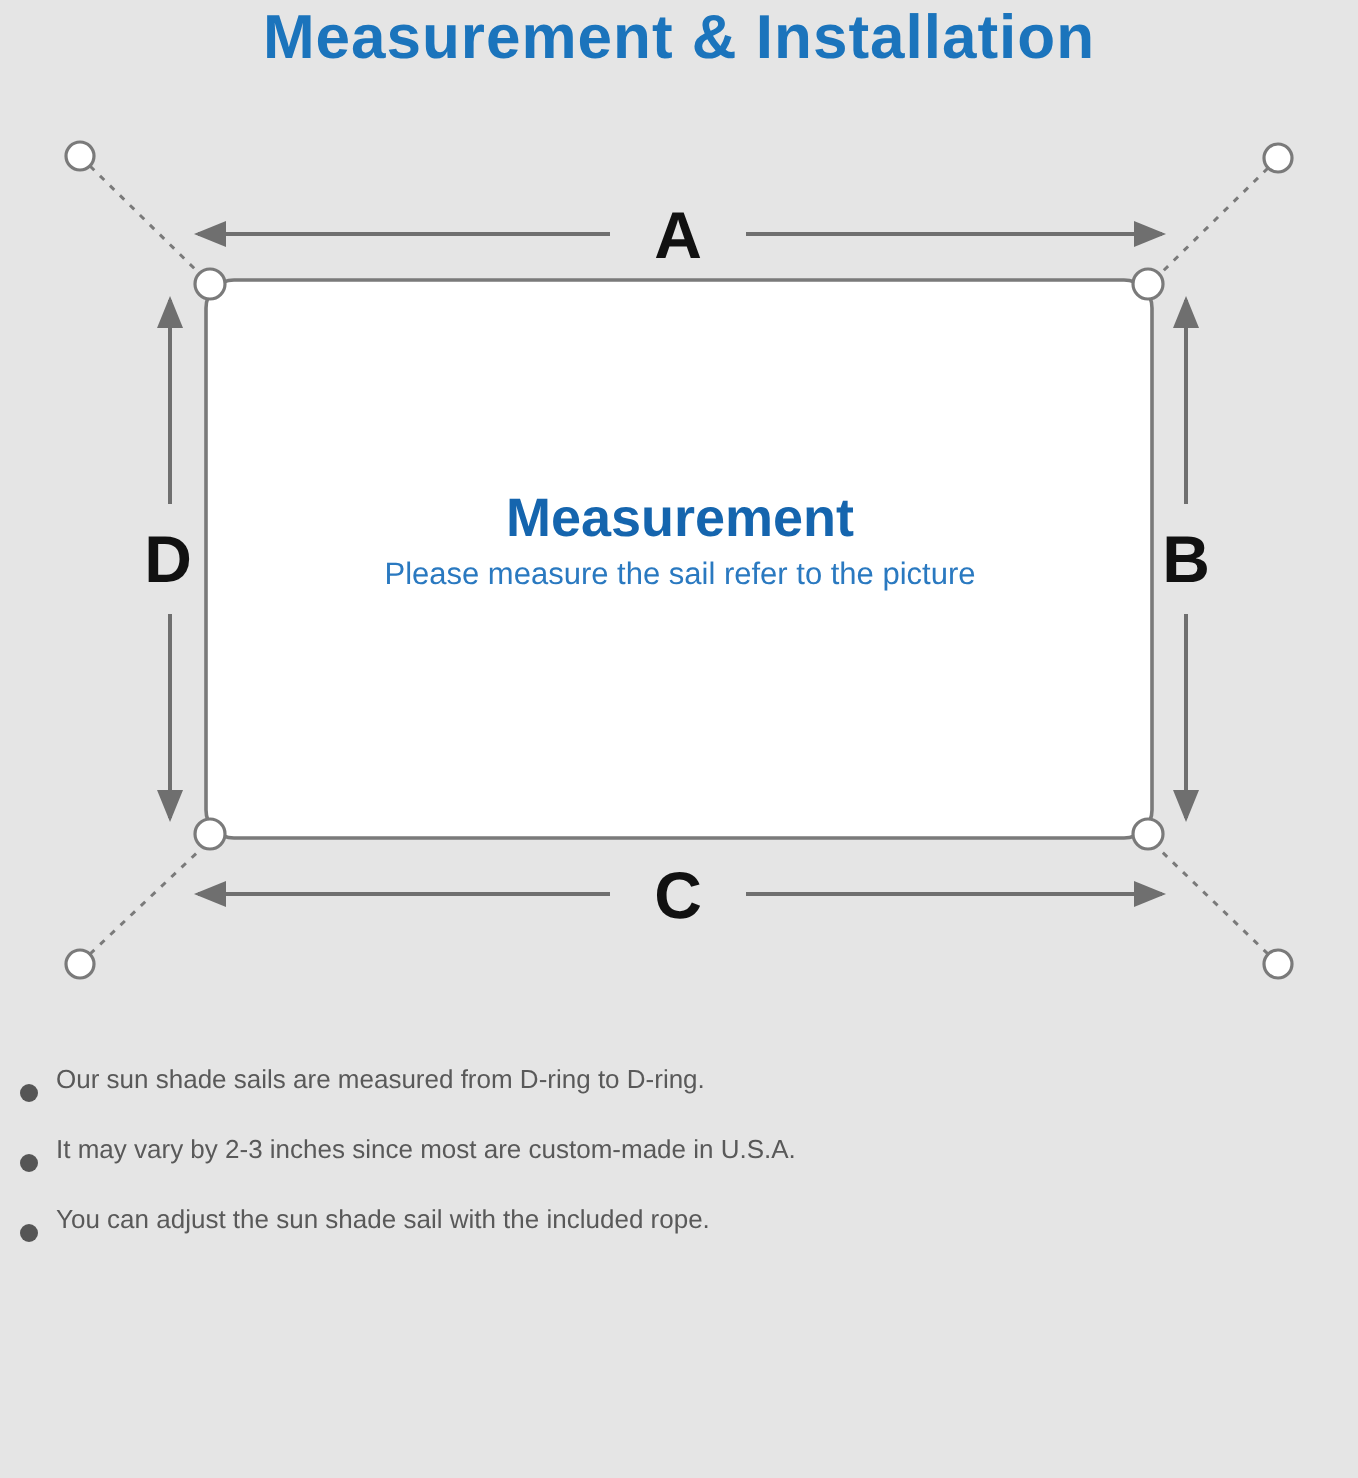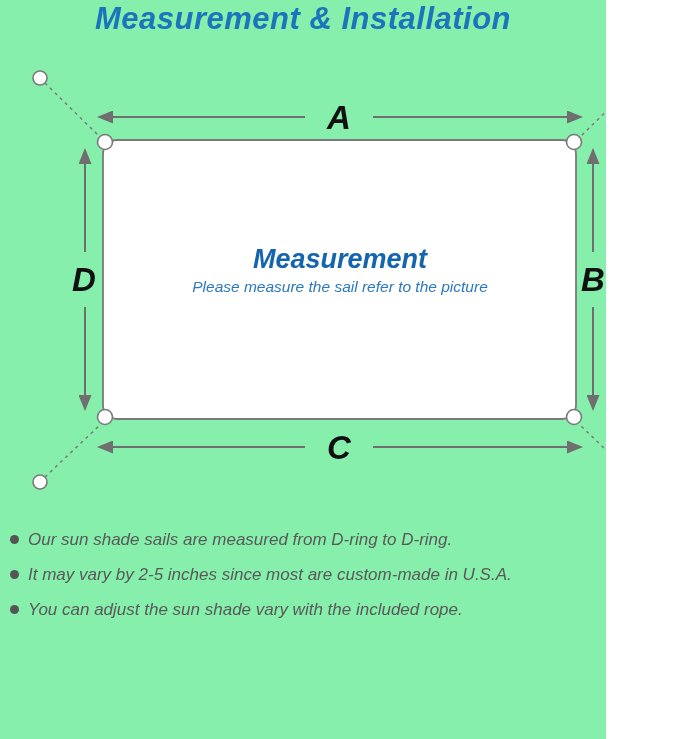--- a/index.html
+++ b/index.html
@@ -1,23 +1,22 @@
 <!DOCTYPE html>
 <html><head>
 <meta charset="utf-8">
 <style>
   html, body { margin: 0; padding: 0; background: #ffffff; }
   .page {
     position: relative;
-    width: 606px;
+    width: 679px;
     height: 739px;
-    background: #86efac;
+    background: #e5e5e5;
     font-family: "Liberation Sans", sans-serif;
     overflow: hidden;
-    font-style: italic;
   }
   .title {
     position: absolute;
     top: 1px; left: 0; right: 0;
     margin: 0;
     text-align: center;
     font-size: 31px;
     font-weight: 700;
     color: #1b74bc;
     letter-spacing: 0.5px;
@@ -31,23 +30,24 @@
     position: absolute;
     top: 528px; left: 10px;
     width: 660px;
     list-style: none;
     margin: 0; padding: 0;
   }
   .note {
     display: flex;
     gap: 9px;
     margin-bottom: 12px;
-    font-size: 17px;
+    font-size: 13px;
     line-height: 23px;
     color: #595959;
+    align-items: flex-end;
   }
   .note .dot {
     flex: 0 0 auto;
     width: 9px; height: 9px;
     margin-top: 7px;
     border-radius: 50%;
     background: #555555;
   }
   .note .note-text { flex: 1 1 auto; }
 </style>
@@ -116,21 +116,21 @@
     <text class="center-sub" x="340" y="292" text-anchor="middle">Please measure the sail refer to the picture</text>
   </svg>
 
   <ul class="notes">
     <li class="note">
       <span class="dot"></span>
       <span class="note-text">Our sun shade sails are measured from D-ring to D-ring.</span>
     </li>
     <li class="note">
       <span class="dot"></span>
-      <span class="note-text">It may vary by 2-5 inches since most are custom-made in U.S.A.</span>
+      <span class="note-text">It may vary by 2-3 inches since most are custom-made in U.S.A.</span>
     </li>
     <li class="note">
       <span class="dot"></span>
-      <span class="note-text">You can adjust the sun shade vary with the included rope.</span>
+      <span class="note-text">You can adjust the sun shade sail with the included rope.</span>
     </li>
   </ul>
 
 </div>
 
 </body></html>

